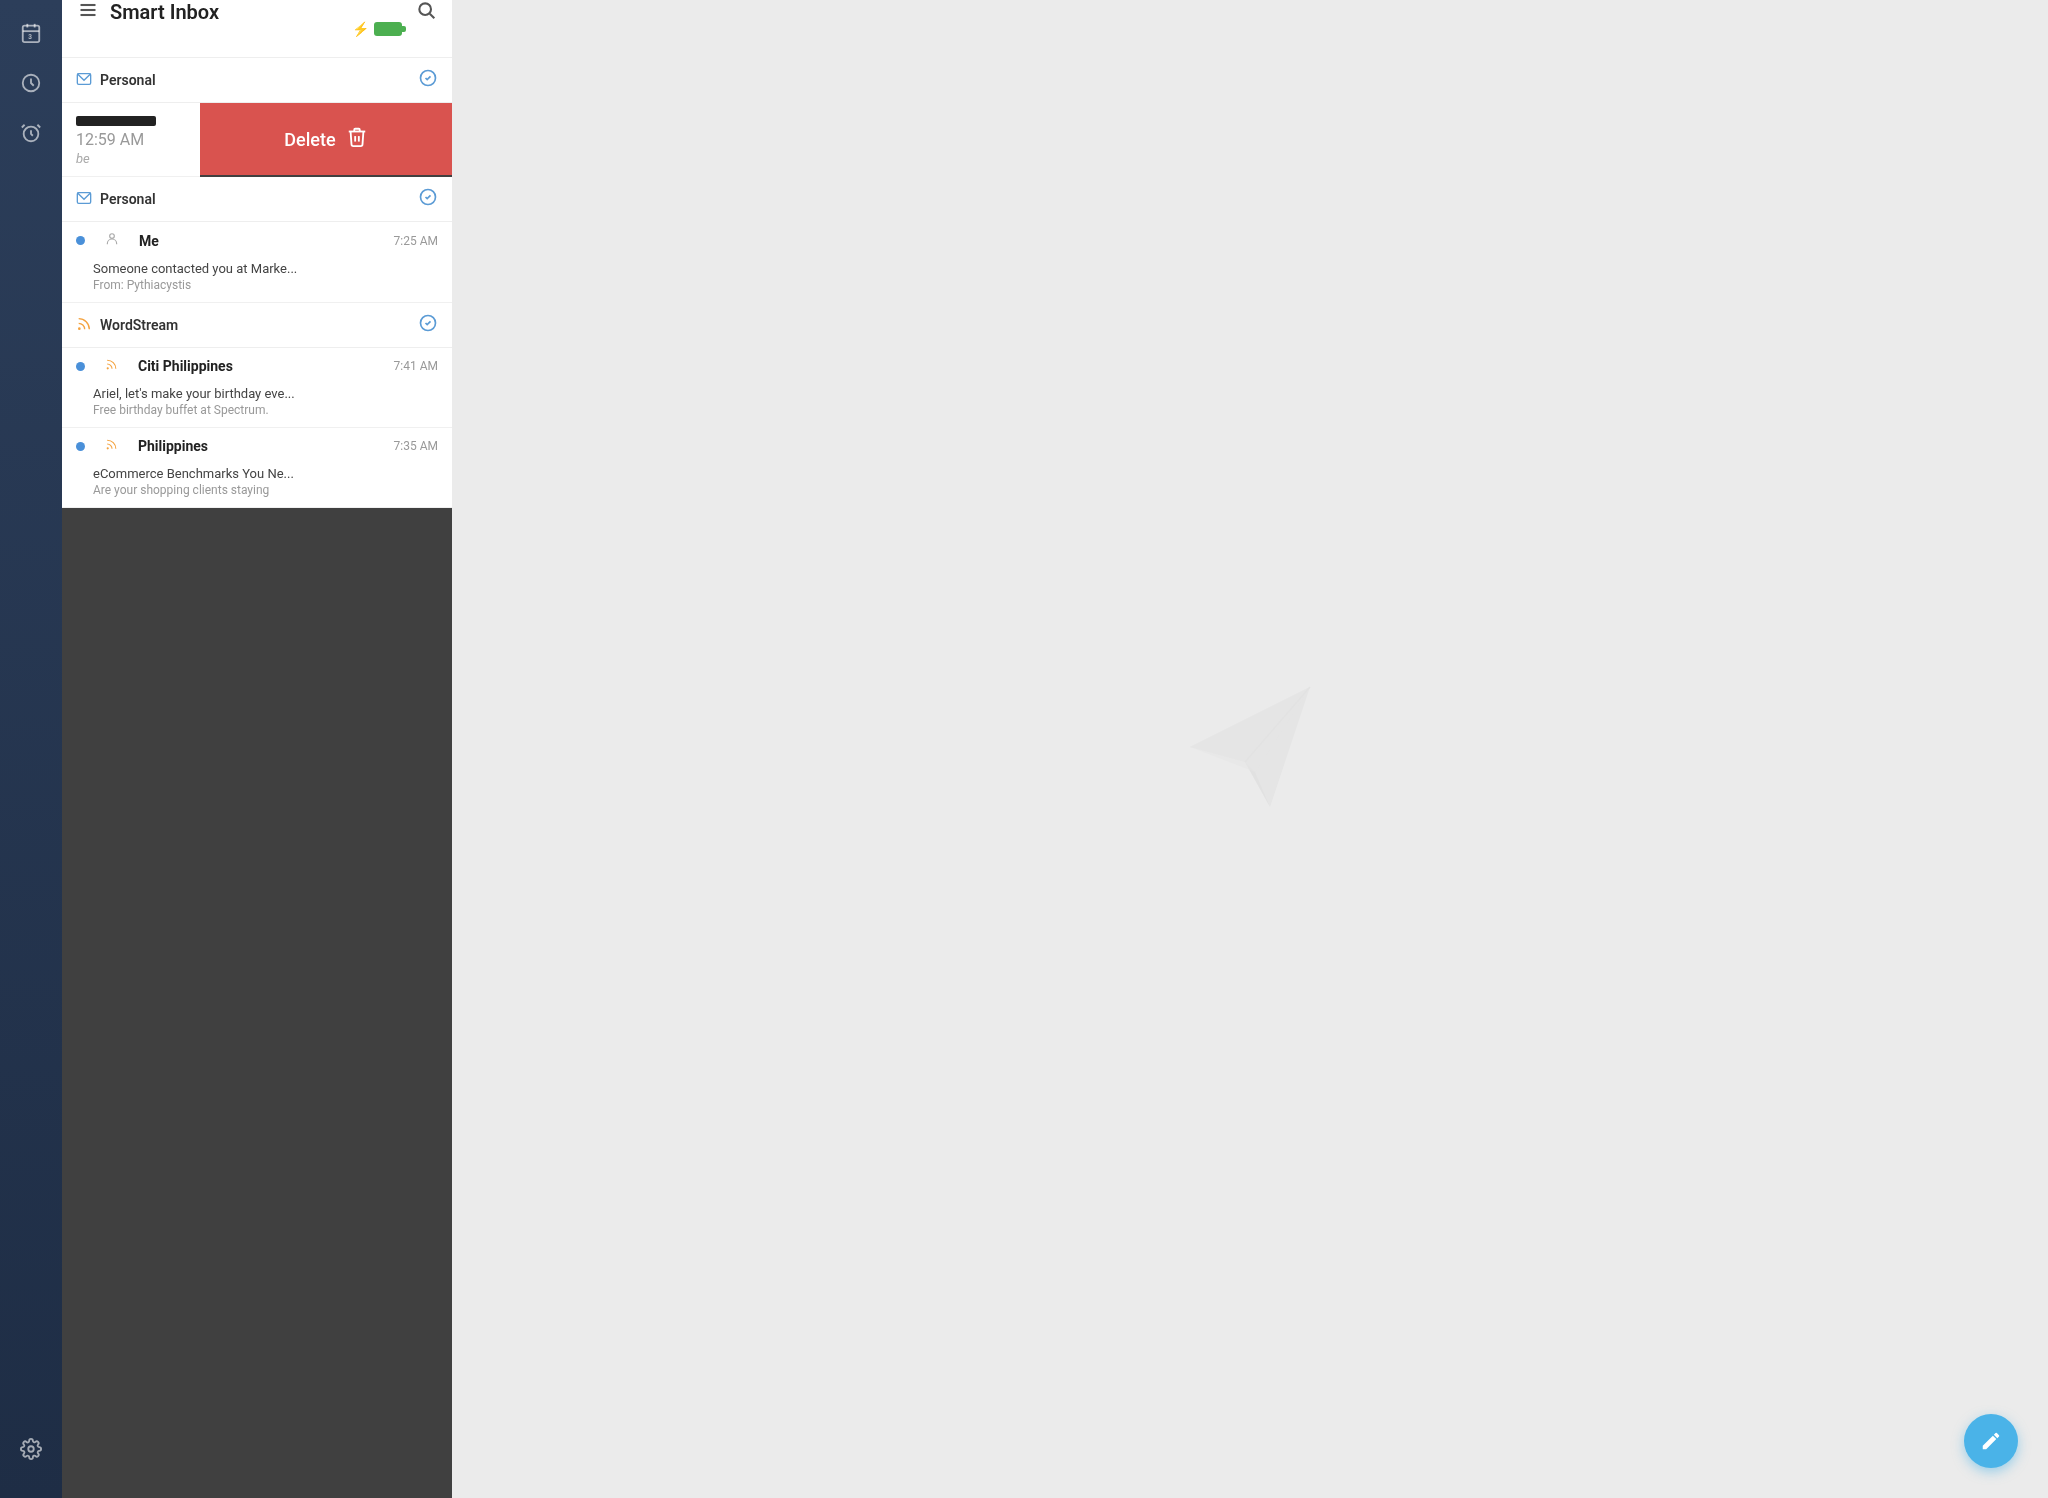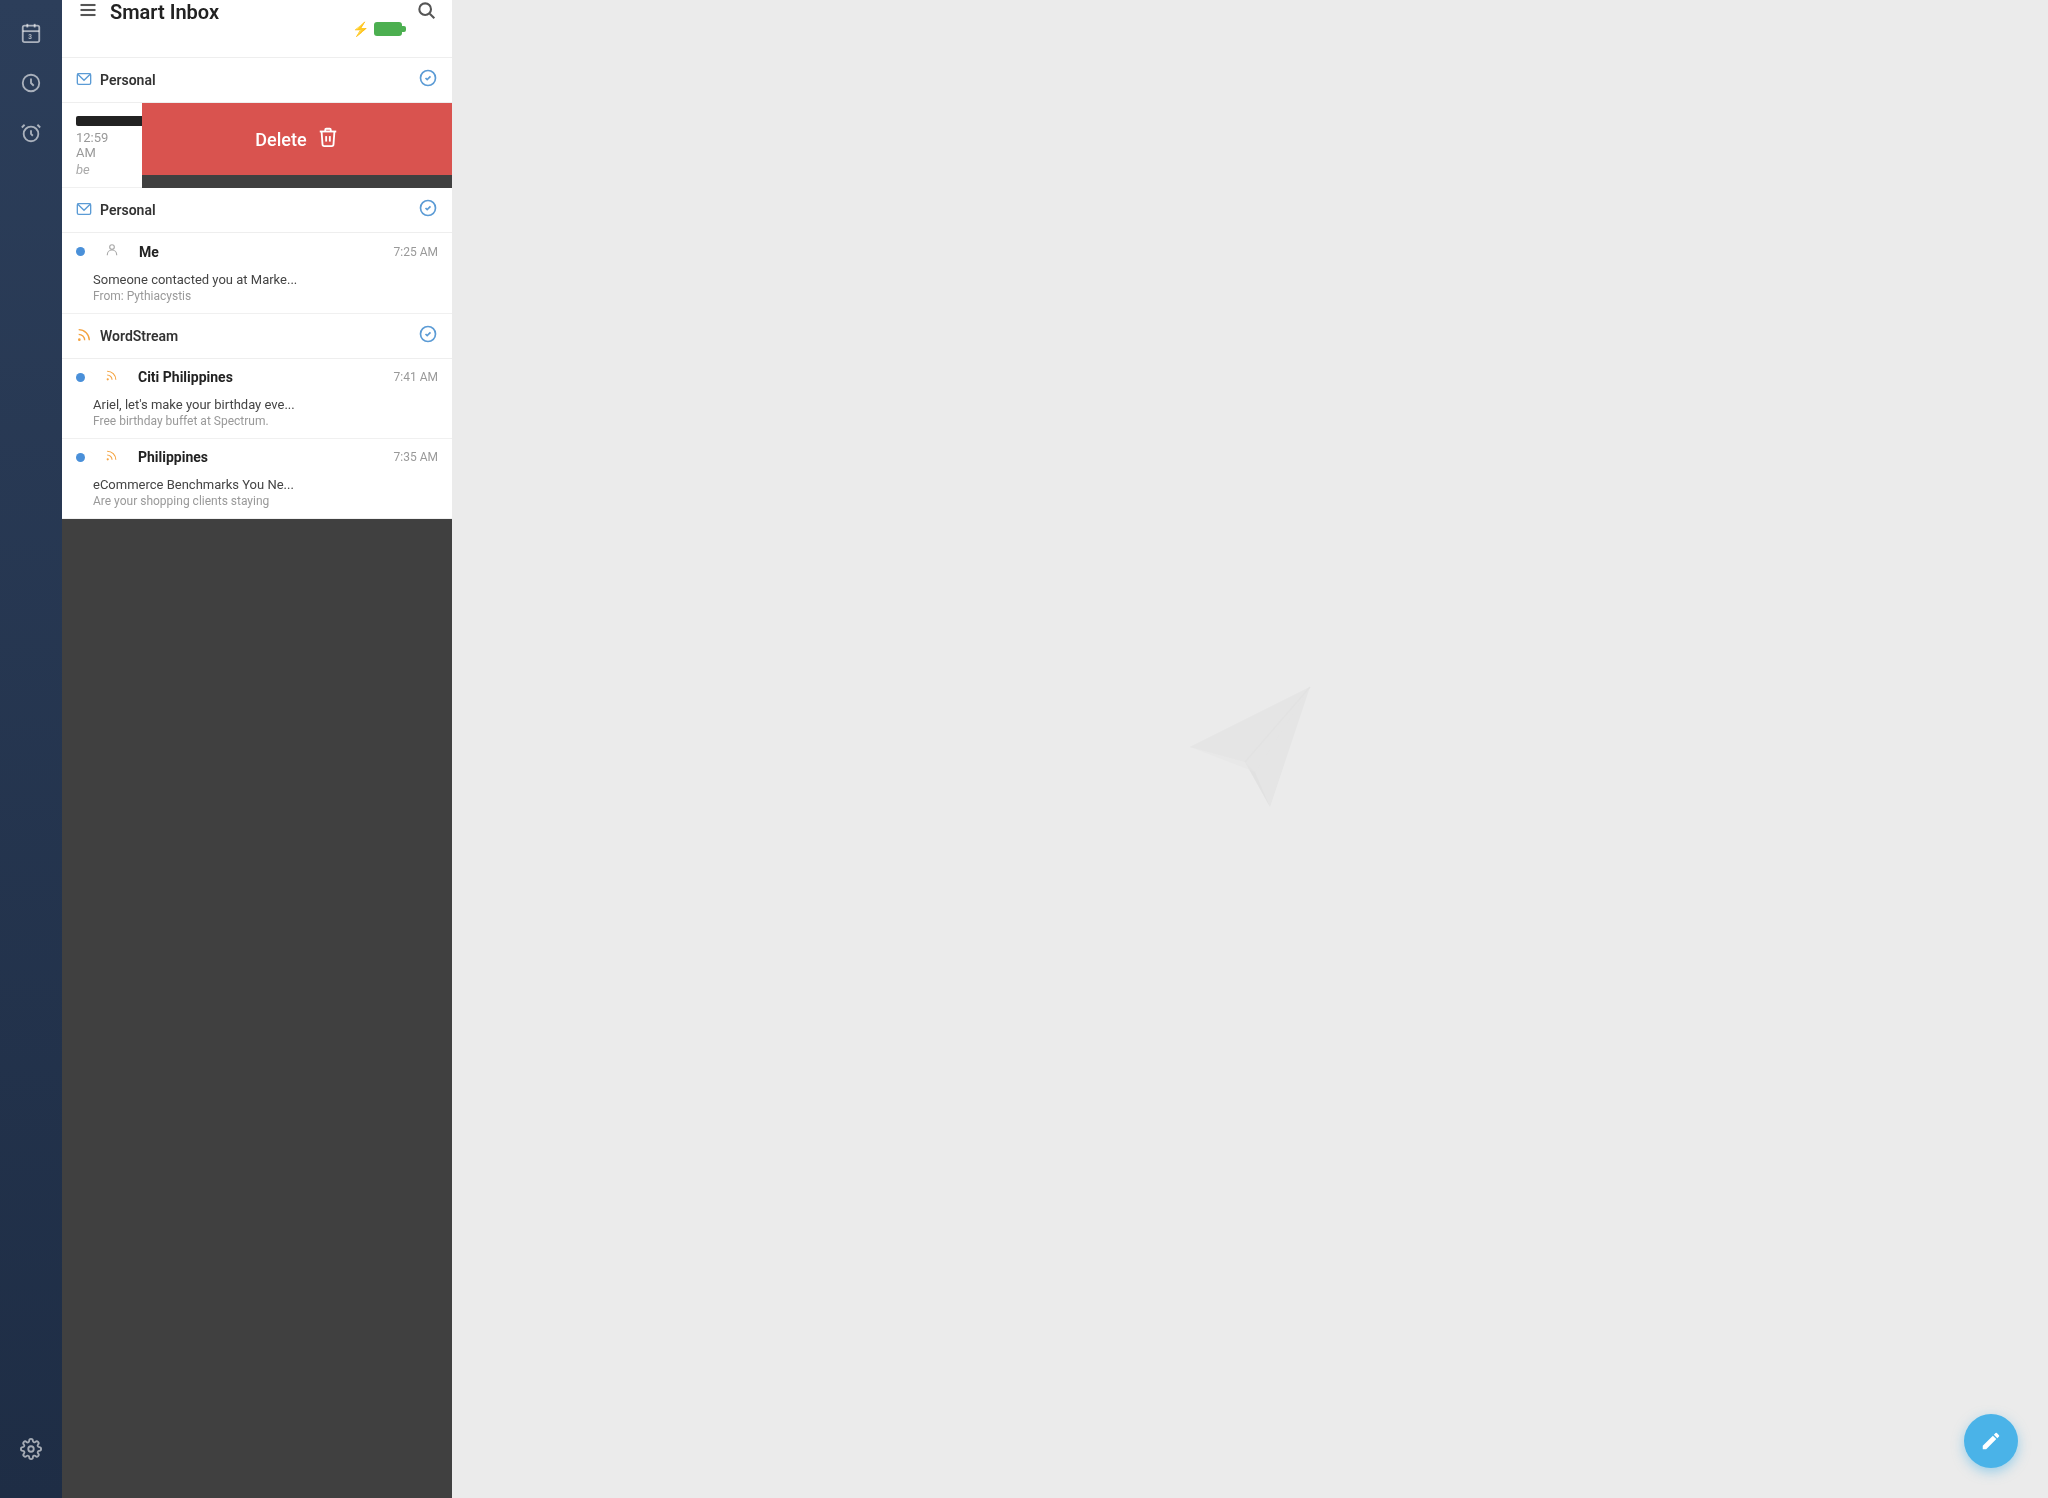--- a/index.html
+++ b/index.html
@@ -355,25 +355,25 @@
       </div>
 
       <div style="position:relative; display:flex; overflow:hidden;">
 
         <div style="flex:1; background:#fff; padding:10px 14px; border-bottom:1px solid #f0f0f0; min-width:0;">
           <div style="display:flex; align-items:center; gap:6px; margin-bottom:3px;">
             <span style="font-size:12px; color:#aaa;">
               <span class="redacted-bar" style="width:80px;"></span>
             </span>
           </div>
-          <div style="font-size:13px; color:#999;">12:59 AM</div>
+          <div style="font-size:16px; color:#999;">12:59 AM</div>
           <div style="font-size:13px; color:#aaa; margin-top:2px;font-style:italic;">be</div>
         </div>
 
-        <div class="delete-overlay" style="width:310px; flex-shrink:0;">
+        <div class="delete-overlay" style="width:252px; flex-shrink:0;">
           <span class="delete-label">Delete</span>
           <span class="trash-icon">
             <svg width="22" height="22" viewBox="0 0 24 24" fill="none" stroke="#fff" stroke-width="2">
               <polyline points="3 6 5 6 21 6"></polyline>
               <path d="M19 6l-1 14a2 2 0 0 1-2 2H8a2 2 0 0 1-2-2L5 6"></path>
               <path d="M10 11v6"></path>
               <path d="M14 11v6"></path>
               <path d="M9 6V4a1 1 0 0 1 1-1h4a1 1 0 0 1 1 1v2"></path>
             </svg>
           </span>

